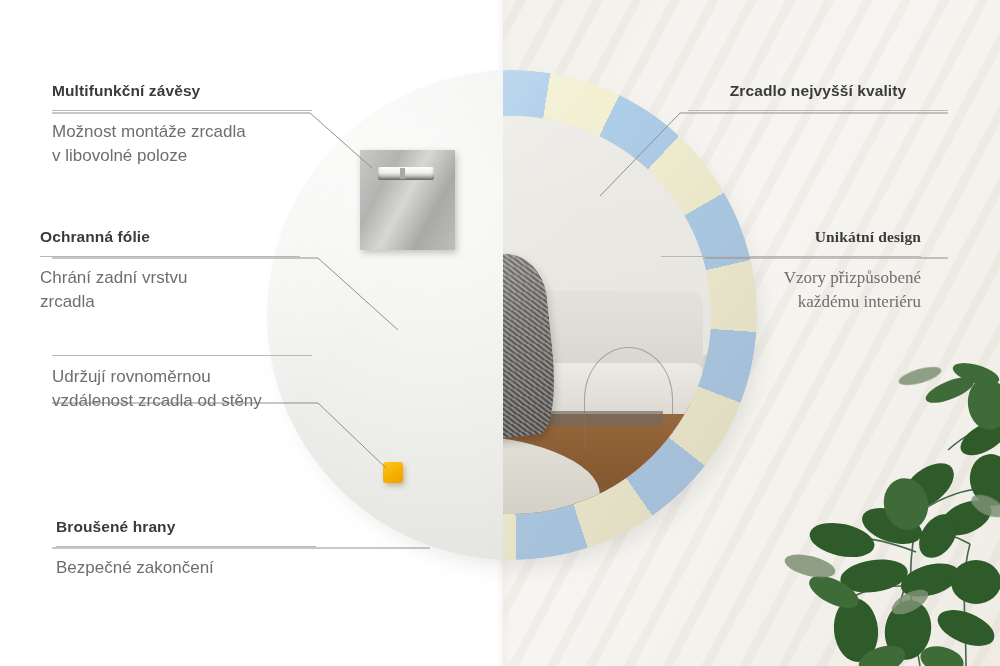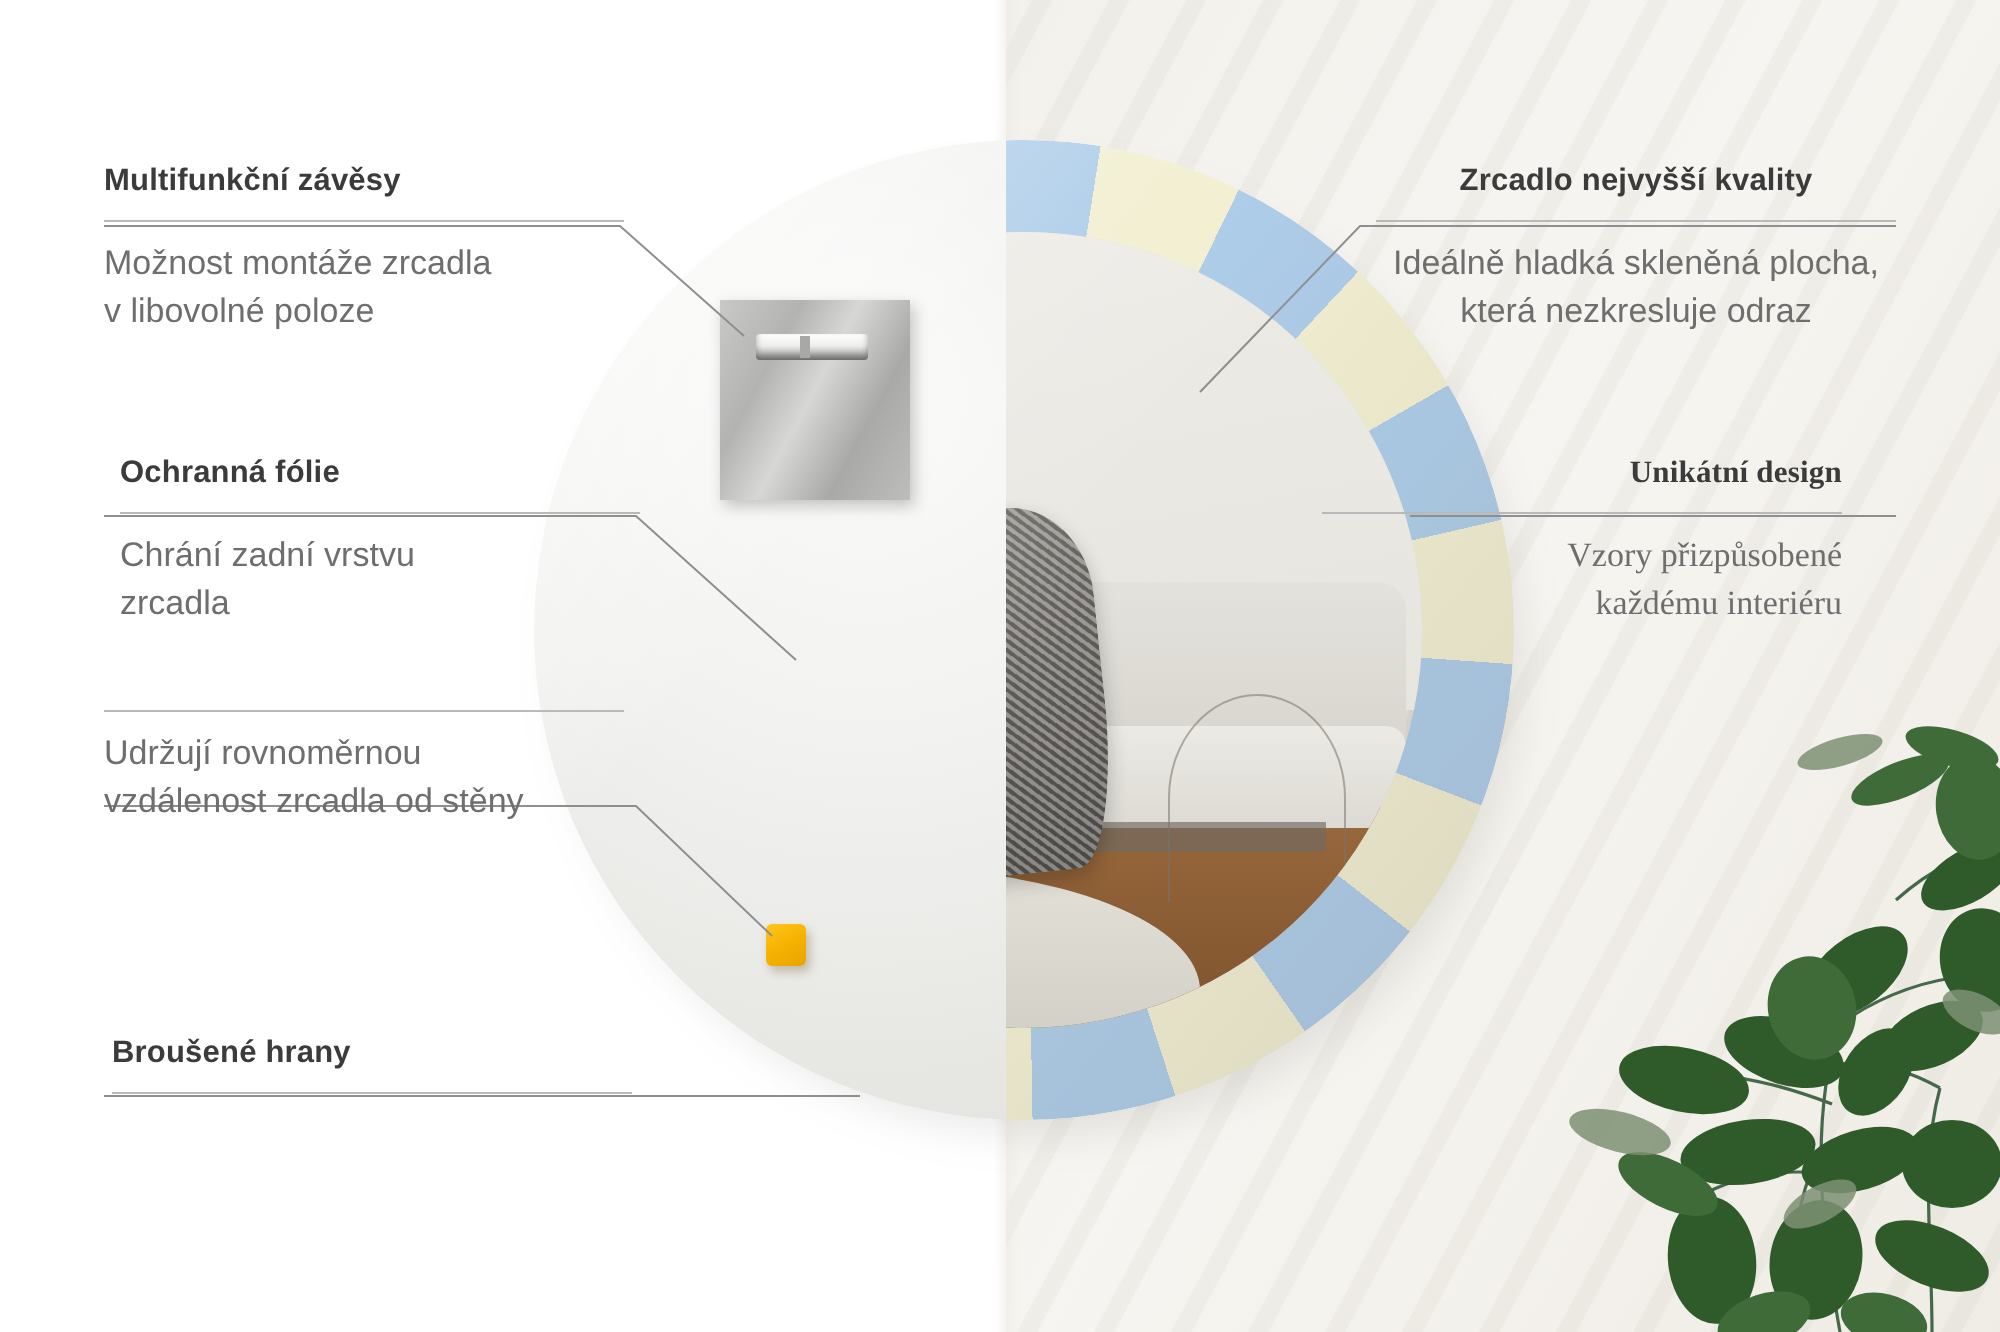--- a/index.html
+++ b/index.html
@@ -270,49 +270,48 @@
 
   <div class="callout left-col" style="left:52px;top:82px;width:260px;">
     <div class="title">Multifunkční závěsy</div>
     <div class="rule"></div>
     <div class="desc">
       <span>Možnost montáže zrcadla</span><br>
       <span>v libovolné poloze</span>
     </div>
   </div>
 
-  <div class="callout left-col" style="left:60px;top:228px;width:260px;">
+  <div class="callout left-col" style="left:40px;top:228px;width:260px;">
     <div class="title">Ochranná fólie</div>
     <div class="rule"></div>
     <div class="desc">
       <span>Chrání zadní vrstvu</span><br>
       <span>zrcadla</span>
     </div>
   </div>
 
   <div class="callout left-col" style="left:52px;top:355px;width:260px;">
     <div class="rule"></div>
     <div class="desc">
       <span>Udržují rovnoměrnou</span><br>
       <span>vzdálenost zrcadla od stěny</span>
     </div>
   </div>
 
   <div class="callout left-col" style="left:56px;top:518px;width:260px;">
     <div class="title">Broušené hrany</div>
     <div class="rule"></div>
+    <div class="desc">
+      <span>Bezpečné zakončení</span>
+    </div>
   </div>
 
   <div class="callout right-col" style="left:688px;top:82px;width:260px;text-align:center;">
     <div class="title">Zrcadlo nejvyšší kvality</div>
     <div class="rule"></div>
-    <div class="desc">
-      <span>Ideálně hladká skleněná plocha,</span><br>
-      <span>která nezkresluje odraz</span>
-    </div>
   </div>
 
   <div class="callout right-col" style="left:661px;top:228px;width:260px;font-family:Liberation Serif, serif;">
     <div class="title">Unikátní design</div>
     <div class="rule"></div>
     <div class="desc">
       <span>Vzory přizpůsobené</span><br>
       <span>každému interiéru</span>
     </div>
   </div>

